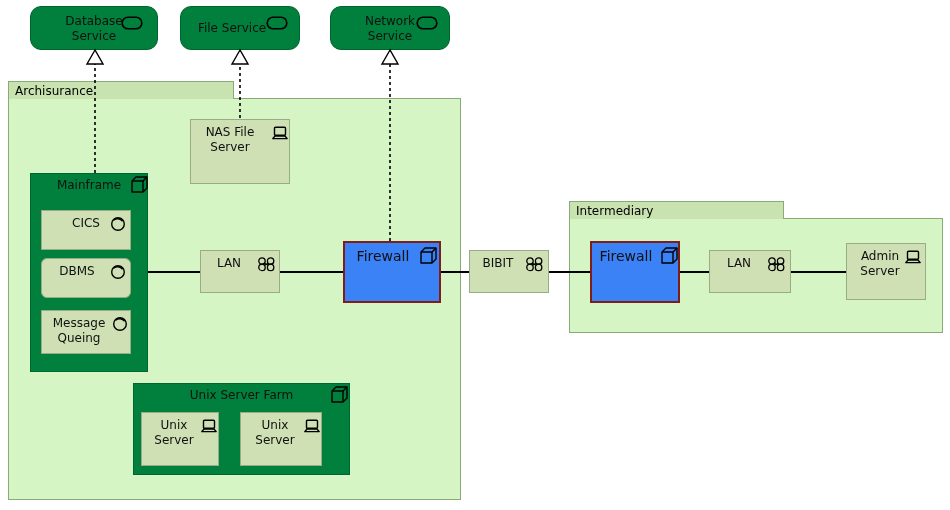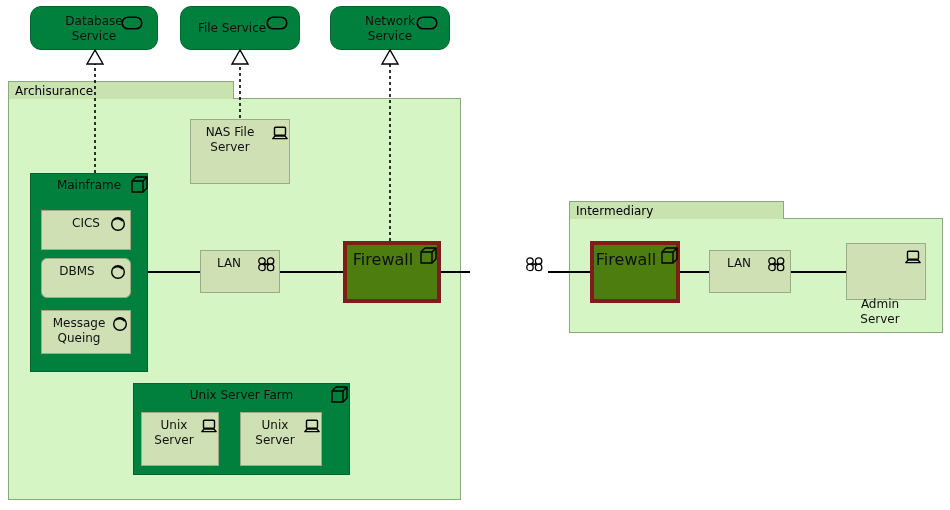--- a/index.html
+++ b/index.html
@@ -91,24 +91,24 @@
   }
   .leaf .label {
     padding-top: 5px;
     line-height: 1.28;
     width: 100%;
   }
   
   .device-red {
     position: absolute;
     box-sizing: border-box;
-    background: #4d7c0f;
-    border: 4px solid #7f1d1d;
+    background: #3b82f6;
+    border: 2px solid #7f1d1d;
     color: #101010;
-    font-size: 16px;
+    font-size: 14px;
     text-align: center;
     z-index: 5;
   }
   .device-red .title {
     position: absolute;
     top: 5px;
     left: 0; right: 0;
     text-align: center;
     line-height: 1.25;
   }
@@ -306,20 +306,23 @@
     <div class="title" style="padding-right:18px;">Firewall</div>
   </div>
   <span class="ico" style="left:420px; top:247px;">
     <svg width="17" height="17" viewBox="0 0 17 17">
       <polygon points="1,5 5,1 16,1 16,12 12,16 1,16" fill="none" stroke="#000" stroke-width="1.4" stroke-linejoin="round"></polygon>
       <polyline points="1,5 12,5 16,1" fill="none" stroke="#000" stroke-width="1.4"></polyline>
       <line x1="12" y1="5" x2="12" y2="16" stroke="#000" stroke-width="1.4"></line>
     </svg>
   </span>
 
+  <div class="leaf" style="left:469px; top:250px; width:80px; height:43px;">
+    <span class="label" style="padding-right:22px;">BIBIT</span>
+  </div>
   <span class="ico" style="left:525px; top:256px;">
     <svg width="20" height="16" viewBox="0 0 20 16">
       <circle cx="5" cy="5" r="3.2" fill="none" stroke="#000" stroke-width="1.3"></circle>
       <circle cx="13.6" cy="5" r="3.2" fill="none" stroke="#000" stroke-width="1.3"></circle>
       <circle cx="5" cy="11.4" r="3.2" fill="none" stroke="#000" stroke-width="1.3"></circle>
       <circle cx="13.6" cy="11.4" r="3.2" fill="none" stroke="#000" stroke-width="1.3"></circle>
       <line x1="7.4" y1="7.2" x2="11.3" y2="9.3" stroke="#000" stroke-width="1.3"></line>
       <line x1="11.3" y1="7.2" x2="7.4" y2="9.3" stroke="#000" stroke-width="1.3"></line>
     </svg>
   </span>
@@ -343,21 +346,21 @@
       <circle cx="5" cy="5" r="3.2" fill="none" stroke="#000" stroke-width="1.3"></circle>
       <circle cx="13.6" cy="5" r="3.2" fill="none" stroke="#000" stroke-width="1.3"></circle>
       <circle cx="5" cy="11.4" r="3.2" fill="none" stroke="#000" stroke-width="1.3"></circle>
       <circle cx="13.6" cy="11.4" r="3.2" fill="none" stroke="#000" stroke-width="1.3"></circle>
       <line x1="7.4" y1="7.2" x2="11.3" y2="9.3" stroke="#000" stroke-width="1.3"></line>
       <line x1="11.3" y1="7.2" x2="7.4" y2="9.3" stroke="#000" stroke-width="1.3"></line>
     </svg>
   </span>
 
   <div class="leaf" style="left:846px; top:243px; width:80px; height:57px;">
-    <span class="label" style="white-space:pre-line; padding-right:12px;margin-top:48px;">Admin
+    <span class="label" style="white-space:pre-line; padding-right:12px;">Admin
 Server</span>
   </div>
   <span class="ico" style="left:905px; top:250px;">
     <svg width="16" height="15" viewBox="0 0 16 15">
       <rect x="2.5" y="1.2" width="11" height="8" rx="1" ry="1" fill="none" stroke="#000" stroke-width="1.4"></rect>
       <path d="M0.8 12.6 h14.4 l-2.2 -2.6 h-10 z" fill="none" stroke="#000" stroke-width="1.4" stroke-linejoin="round"></path>
     </svg>
   </span>
 
 </div>

